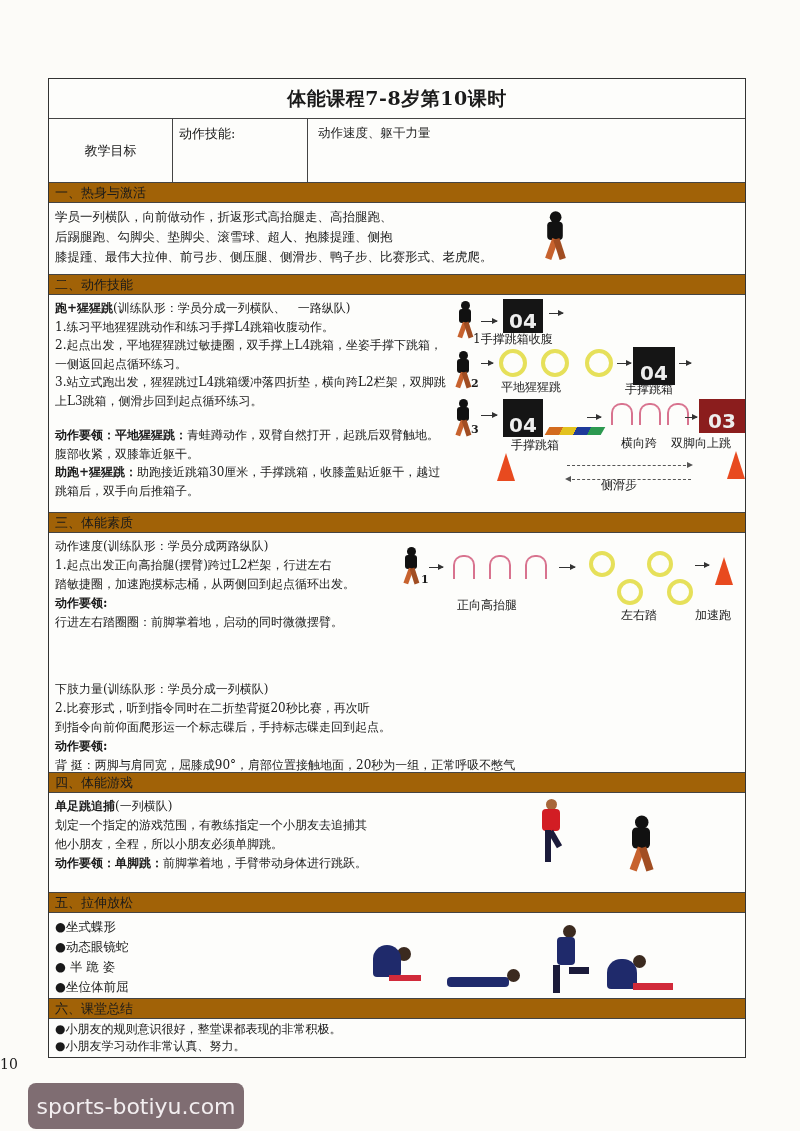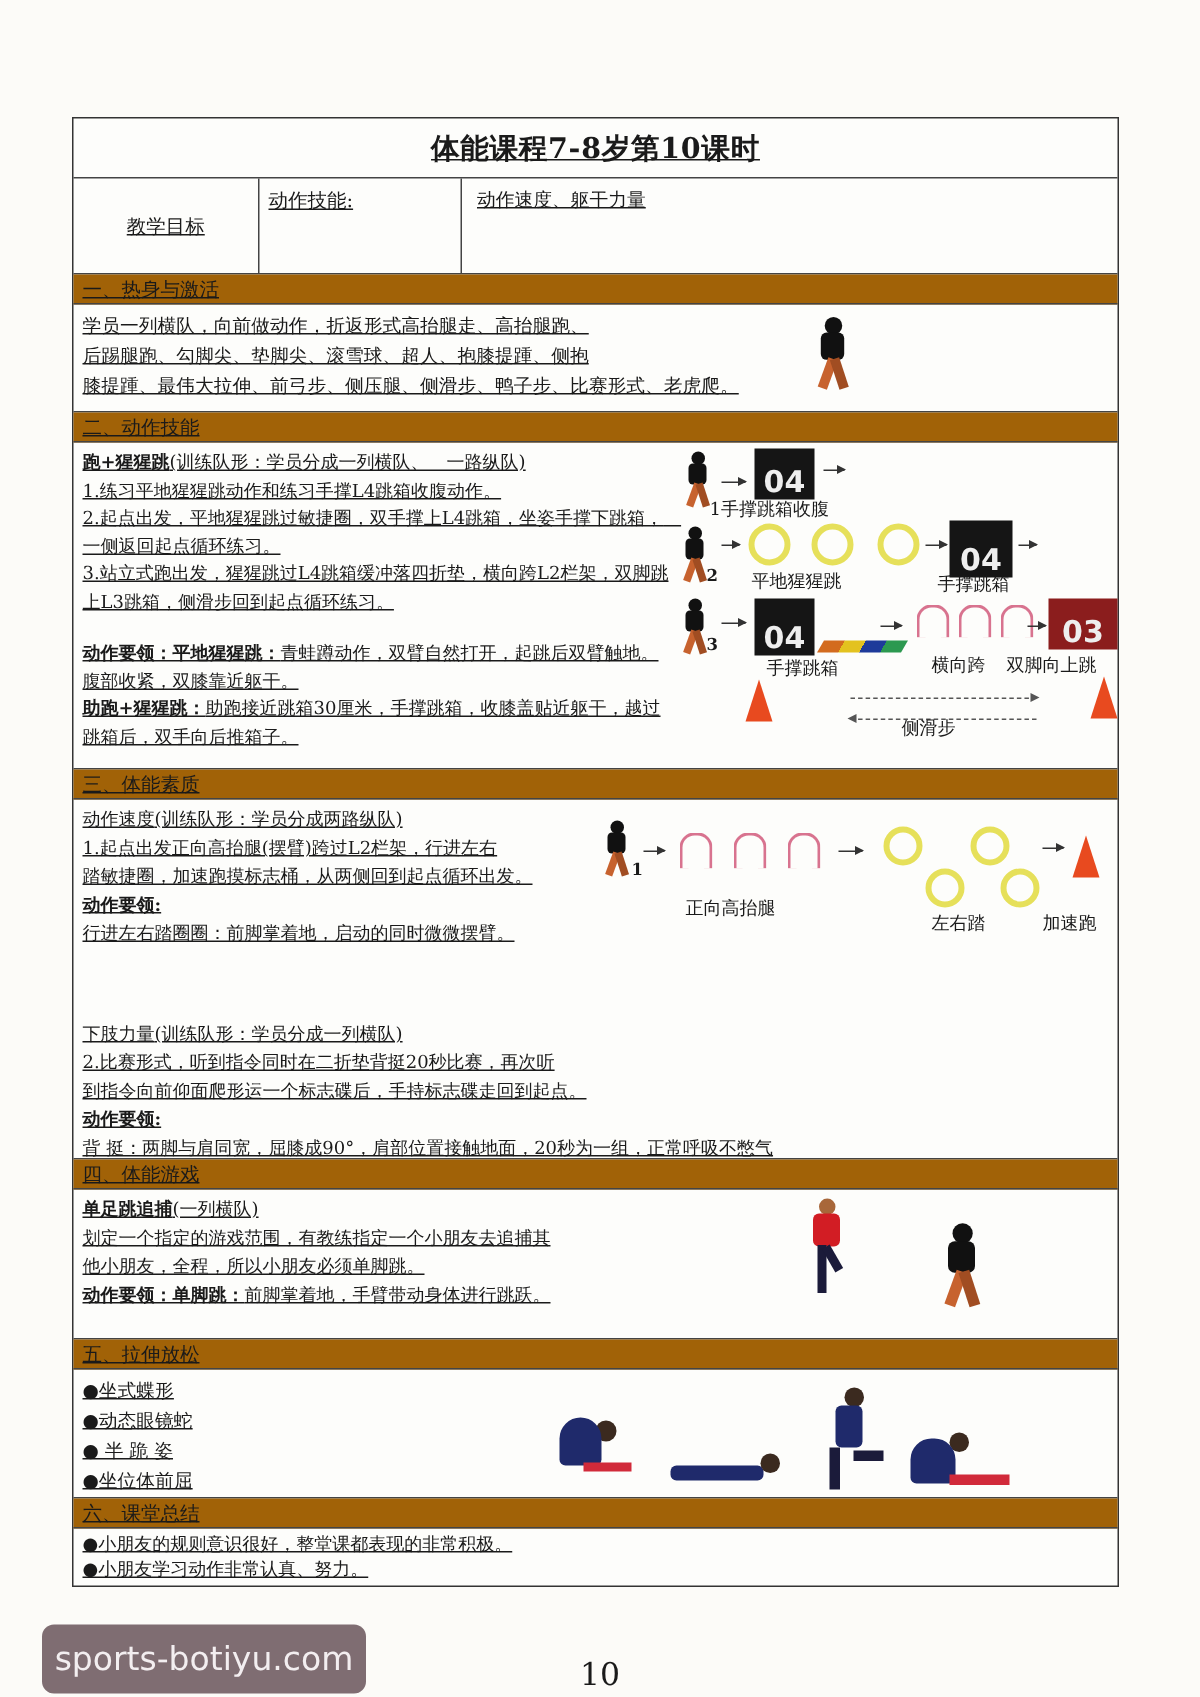--- a/index.html
+++ b/index.html
@@ -1,21 +1,21 @@
 <!DOCTYPE html>
 <html><head>
 <meta charset="utf-8">
 <style>
   * { box-sizing: border-box; margin: 0; padding: 0; }
   html, body { width: 800px; height: 1131px; background: #fcfbf8; overflow: hidden; }
   body { font-family: "DejaVu Serif", "Liberation Serif", serif; color: #1a1a1a; position: relative; }
 
   .sheet {
     position: absolute; left: 48px; top: 78px; width: 698px;
-    border: 1.5px solid #333; background: #fdfdfb; text-decoration: underline;
+    border: 1.5px solid #333; background: #fdfdfb;
   }
   .row { border-bottom: 1px solid #444; position: relative; }
   .row:last-child { border-bottom: none; }
 
   .title-row { height: 40px; display: flex; align-items: center; justify-content: center; }
   .title { font-size: 19px; font-weight: bold; letter-spacing: 0.5px; }
 
   .goals { display: flex; height: 64px; }
   .goals .label-cell { width: 124px; border-right: 1px solid #444; display: flex; align-items: center; justify-content: center; font-size: 13px; }
   .goals .sub { flex: 1; display: flex; flex-direction: column; }
@@ -65,21 +65,21 @@
   .dash-arrow.left::before { content: ""; position: absolute; left: -2px; top: -4.5px; border-right: 6px solid #555; border-top: 3.5px solid transparent; border-bottom: 3.5px solid transparent; }
   .mat { position: absolute; height: 8px; background: linear-gradient(90deg, #d36b1e 0 25%, #e3c21f 25% 50%, #1e3a9a 50% 75%, #2c9950 75% 100%); transform: skewX(-30deg); }
   .dlabel { position: absolute; font-size: 12px; white-space: nowrap; }
   .num { position: absolute; font-size: 11px; font-weight: bold; }
 
   .kid { position: absolute; }
   .kid .h { position: absolute; border-radius: 50%; background: #3b2a1f; }
   .kid .t { position: absolute; border-radius: 4px; }
   .kid .l { position: absolute; background: #1b1b3a; }
 
-  .page-num { position: absolute; left: 0; right: 0; top: 1104px; text-align: center; font-size: 21px; }
+  .page-num { position: absolute; left: 0; right: 0; top: 1056px; font-size: 14px; }
   .watermark { position: absolute; left: 28px; top: 1060px; width: 216px; height: 46px; background: #7f6d72; border-radius: 8px; color: #f3eef0; font-family: "DejaVu Sans", sans-serif; font-size: 22px; display: flex; align-items: center; justify-content: center; margin-top: 23px; }
 </style>
 </head>
 <body>
 
 <div class="sheet">
 
   <div class="row title-row">
     <div class="title">体能课程7-8岁第10课时</div>
   </div>

